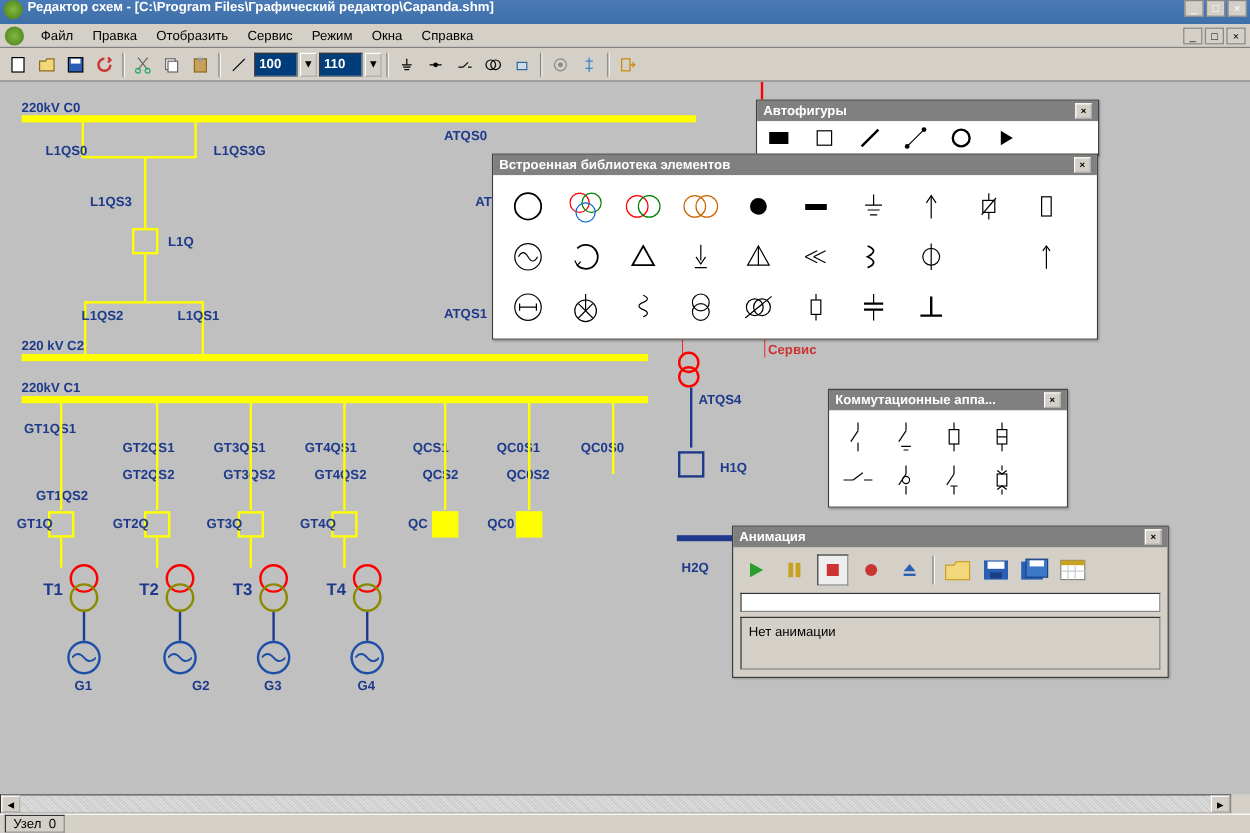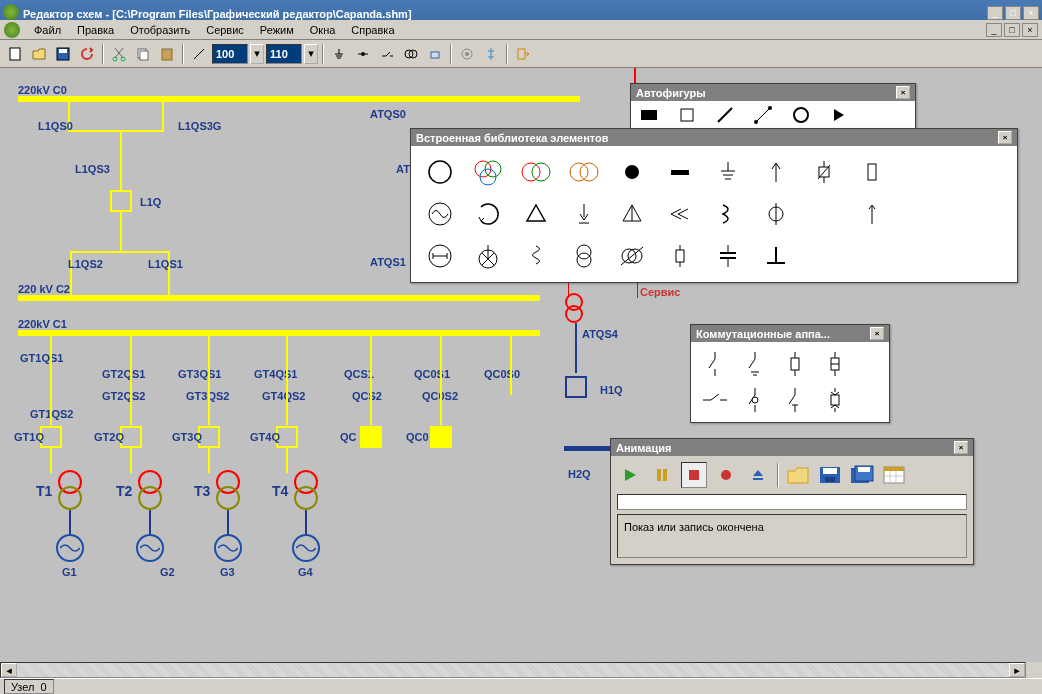--- a/index.html
+++ b/index.html
@@ -1,17 +1,17 @@
 <!DOCTYPE html>
 <html><head>
 <meta charset="utf-8">
 <style>
 * { margin:0; padding:0; box-sizing:border-box; font-family:Tahoma,sans-serif; font-size:11px; }
 body { background:#d4d0c8; width:1042px; height:694px; overflow:hidden; position:relative; }
-.titlebar { background:linear-gradient(#4a7ab5,#3d6fa8); height:20px; display:flex; align-items:flex-end; padding:0 3px; color:#fff; }
+.titlebar { background:linear-gradient(#4a7ab5,#3d6fa8); height:20px; display:flex; align-items:flex-start; padding:0 3px; color:#fff; }
 .titlebar .icon { width:16px; height:16px; background:radial-gradient(circle,#7fba3c,#4a7a1c); border-radius:50%; margin-right:4px; }
 .titlebar .title { flex:1; font-weight:bold; }
 .winbtns { display:flex; gap:2px; }
 .winbtn { width:16px; height:14px; background:#d4d0c8; border:1px solid #888; display:flex; align-items:center; justify-content:center; font-size:9px; cursor:pointer; }
 .menubar { background:#d4d0c8; height:20px; display:flex; align-items:center; padding:0 4px; border-bottom:1px solid #808080; }
 .menubar .appicon { width:16px; height:16px; background:radial-gradient(circle,#7fba3c,#4a7a1c); border-radius:50%; margin-right:6px; }
 .menuitem { padding:2px 8px; cursor:pointer; }
 .toolbar { background:#d4d0c8; height:28px; display:flex; align-items:center; padding:0 4px; gap:2px; border-bottom:1px solid #808080; position:relative; z-index:5; }
 .tbtn { width:22px; height:22px; border:1px solid transparent; display:flex; align-items:center; justify-content:center; cursor:pointer; }
 .tsep { width:2px; height:20px; border-left:1px solid #808080; border-right:1px solid #fff; margin:0 2px; }
@@ -326,21 +326,21 @@
         </svg>
       <svg width="20" height="20">
           <circle cx="10" cy="10" r="7" fill="none" stroke="#000" stroke-width="2"></circle>
         </svg>
       <svg width="20" height="20">
           <path d="M5 4l10 6-10 6z" fill="#000"></path>
         </svg>
     </div>
   </div>
 
-  <div class="panel" style="top:60px;left:410px;width:608px">
+  <div class="panel" style="top:60px;left:410px;width:505px">
     <div class="panel-title">
         <span>Встроенная библиотека элементов</span>
         <span class="panel-close">×</span>
       </div>
     <div class="panel-body">
       <div class="libgrid">
         <div class="libcell">
             <svg width="30" height="30">
               <circle cx="15" cy="15" r="11" fill="none" stroke="#000" stroke-width="1.5"></circle>
             </svg>
@@ -646,21 +646,21 @@
             <rect x="2" y="2" width="20" height="16" fill="#fff" stroke="#888"></rect>
             <rect x="2" y="2" width="20" height="4" fill="#c9a020"></rect>
             <line x1="8" y1="6" x2="8" y2="18" stroke="#ccc"></line>
             <line x1="14" y1="6" x2="14" y2="18" stroke="#ccc"></line>
             <line x1="2" y1="11" x2="22" y2="11" stroke="#ccc"></line>
           </svg>
         </div>
     </div>
     <div style="margin:0 6px 4px 6px;height:16px;background:#fff;border:1px inset #888"></div>
     <div class="animfield">
-      <div>Показ или запись окончена</div>
+      <div>Нет анимации</div>
     </div>
   </div>
 </div>
 
 <div class="scrollbar-h">
   <div class="sbbtn">◂</div>
   <div class="sbtrack"></div>
   <div class="sbbtn">▸</div>
 </div>
 

